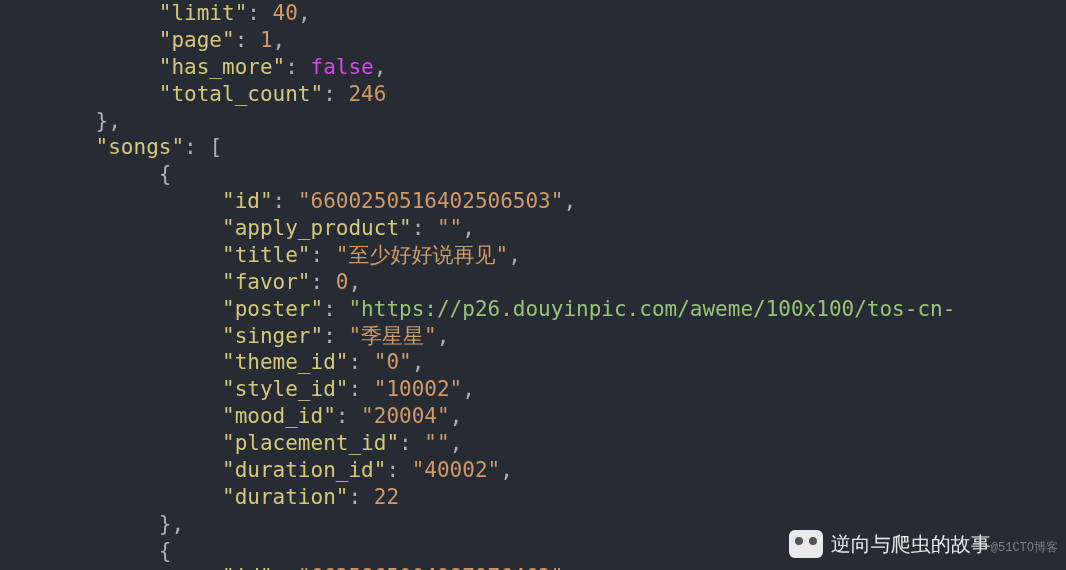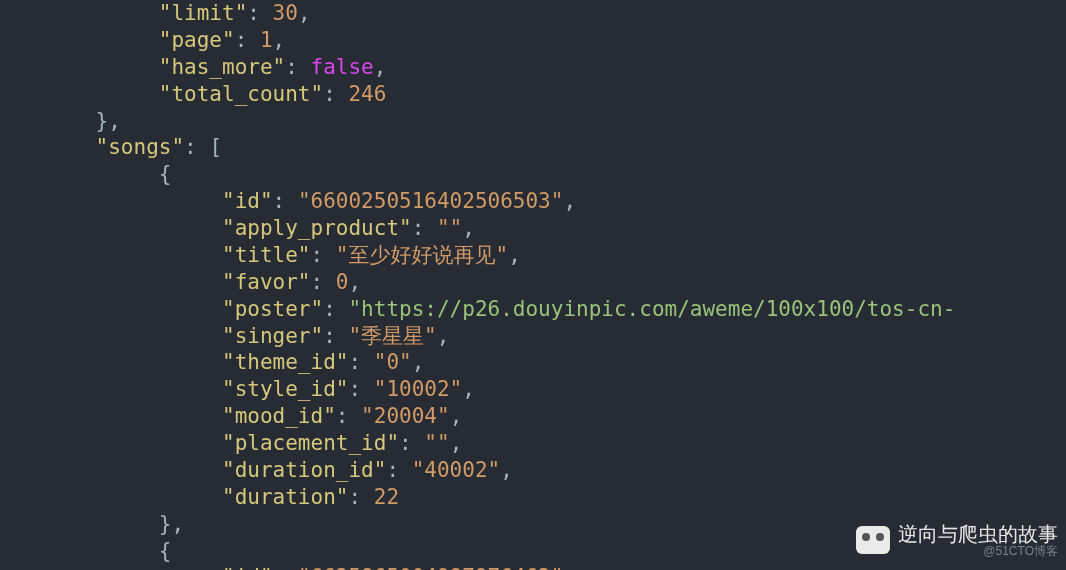--- a/index.html
+++ b/index.html
@@ -52,39 +52,39 @@
   .wm-icon::after {
     content: "";
     position: absolute;
     right: 6px; top: 7px;
     width: 8px; height: 8px;
     border-radius: 50%;
     background: #555;
   }
   .wm-text {
     display: flex;
-    flex-direction: column;
+    flex-direction: row;
     align-items: flex-end;
     line-height: 1.1;
   }
   .wm-title {
     color: #e8e8e8;
     font-size: 20px;
     font-family: sans-serif;
   }
   .wm-sub {
     color: #7a7f88;
     font-size: 12px;
-    font-family: Liberation Sans, sans-serif;
+    font-family: Liberation Mono, monospace;
   }
 </style>
 </head>
 <body>
 
-<pre><span class="punc">         </span><span class="key">"limit"</span><span class="punc">: </span><span class="num">30</span><span class="punc">,</span>
+<pre><span class="punc">         </span><span class="key">"limit"</span><span class="punc">: </span><span class="num">40</span><span class="punc">,</span>
 <span class="punc">         </span><span class="key">"page"</span><span class="punc">: </span><span class="num">1</span><span class="punc">,</span>
 <span class="punc">         </span><span class="key">"has_more"</span><span class="punc">: </span><span class="bool">false</span><span class="punc">,</span>
 <span class="punc">         </span><span class="key">"total_count"</span><span class="punc">: </span><span class="num">246</span>
 <span class="punc">    },</span>
 <span class="punc">    </span><span class="key">"songs"</span><span class="punc">: [</span>
 <span class="punc">         {</span>
 <span class="punc">              </span><span class="key">"id"</span><span class="punc">: </span><span class="str">"6600250516402506503"</span><span class="punc">,</span>
 <span class="punc">              </span><span class="key">"apply_product"</span><span class="punc">: </span><span class="str">""</span><span class="punc">,</span>
 <span class="punc">              </span><span class="key">"title"</span><span class="punc">: </span><span class="str">"至少好好说再见"</span><span class="punc">,</span>
 <span class="punc">              </span><span class="key">"favor"</span><span class="punc">: </span><span class="num">0</span><span class="punc">,</span>

